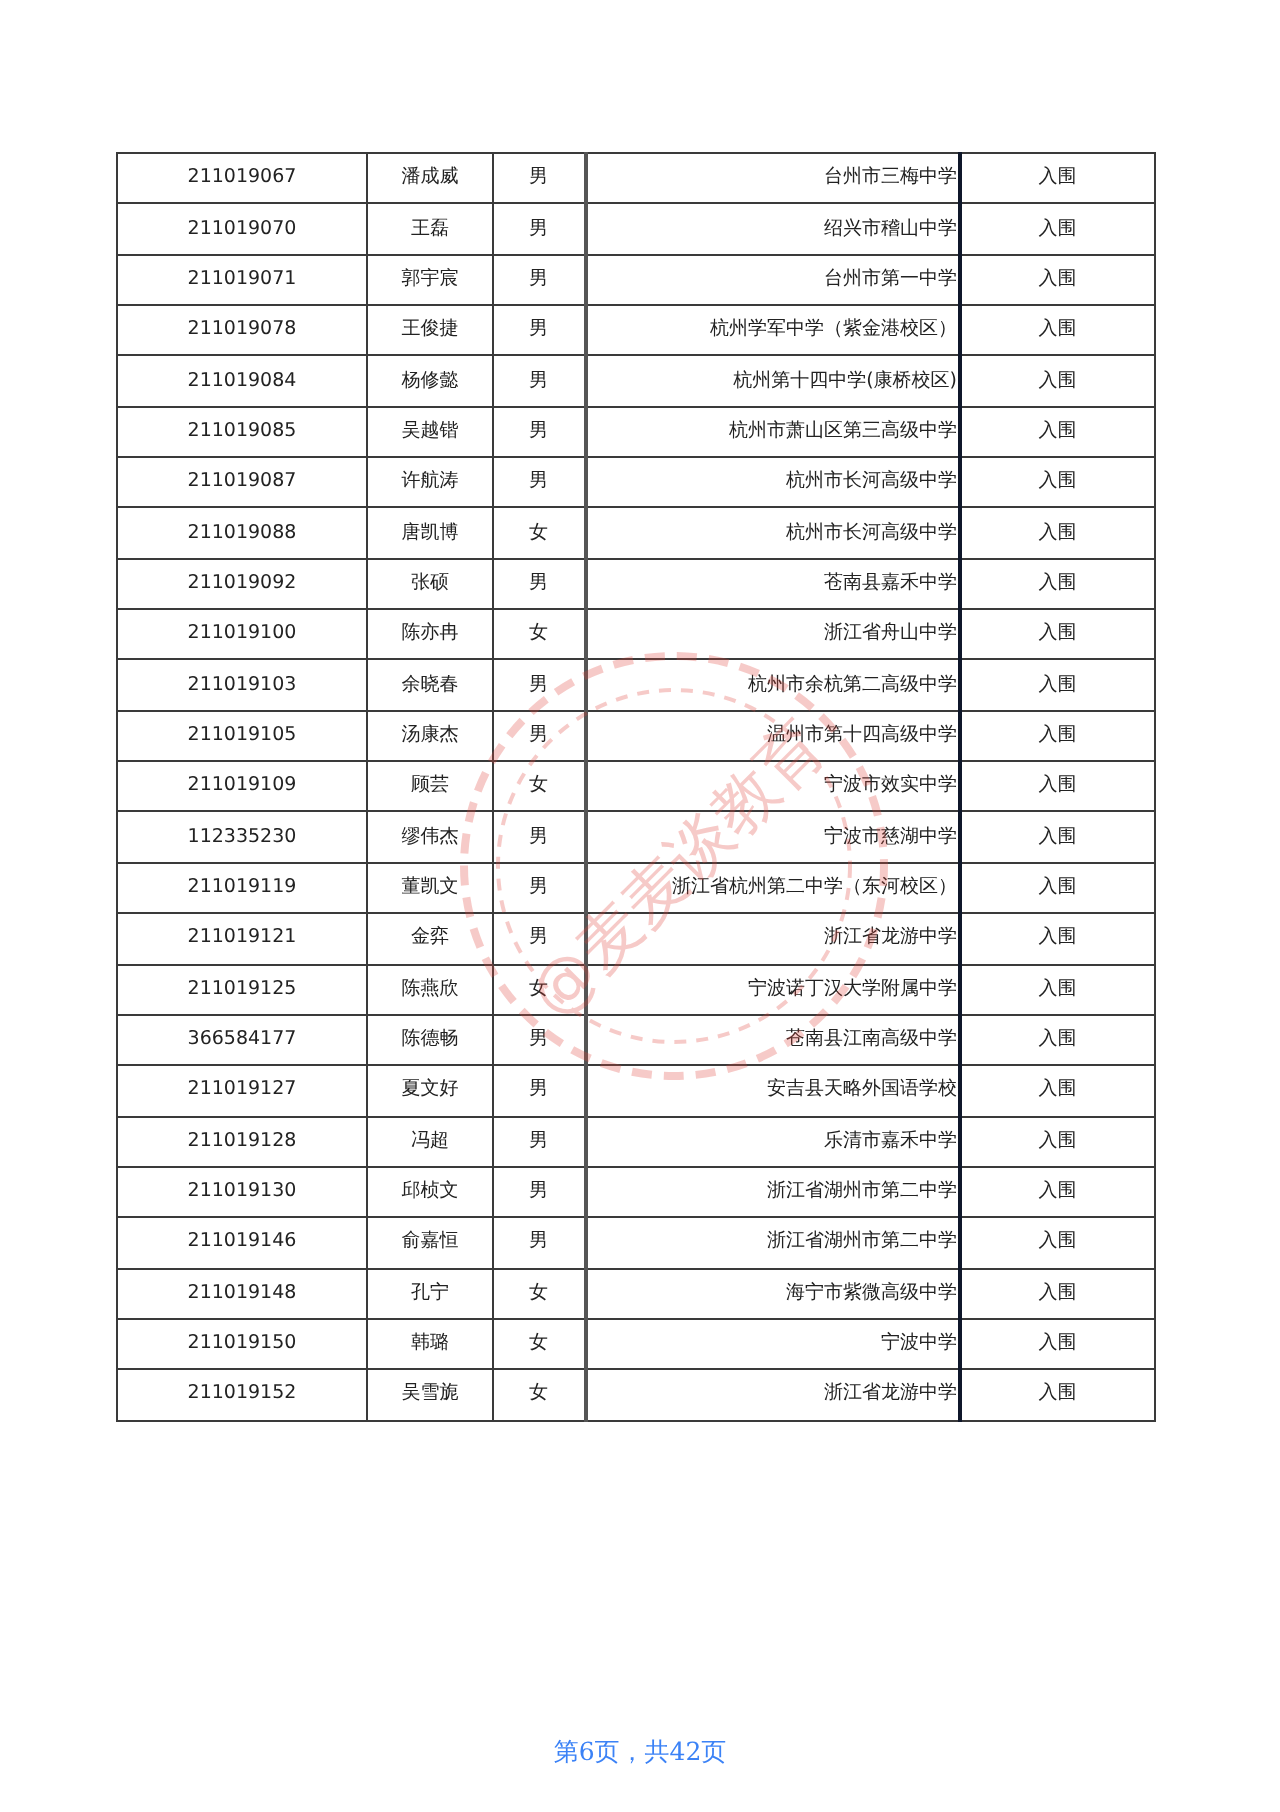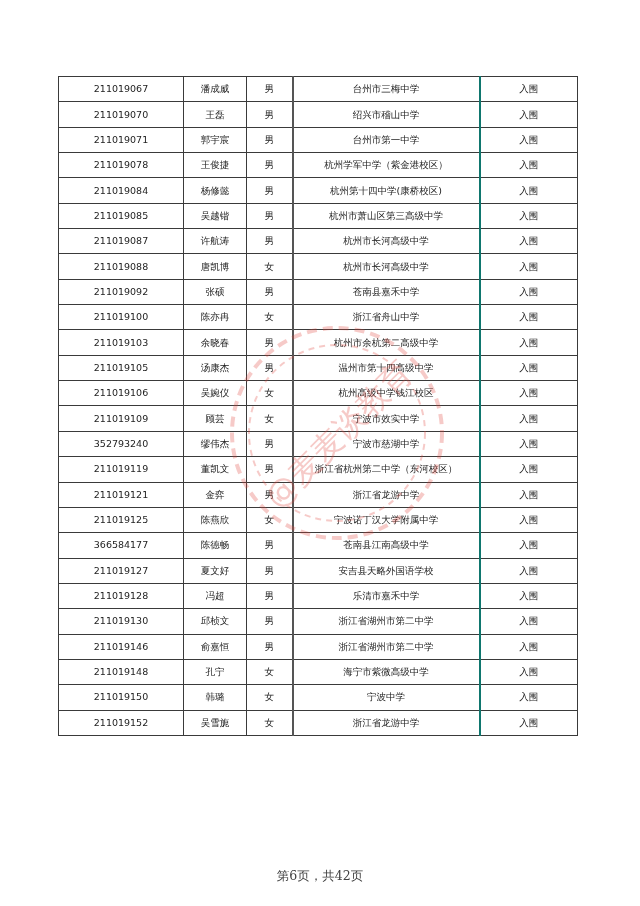--- a/index.html
+++ b/index.html
@@ -4,28 +4,28 @@
 <style>
   html, body { margin: 0; padding: 0; background: #ffffff; }
   body { width: 640px; height: 906px; position: relative; overflow: hidden;
          font-family: "DejaVu Sans", "Liberation Sans", sans-serif; color: #222; }
   .page { position: absolute; left: 0; top: 0; width: 640px; height: 906px; background: #fff; padding-left: 12px; }
   table.roster { position: absolute; left: 58px; top: 76px; width: 519px;
                  border-collapse: collapse; table-layout: fixed; }
   table.roster td { border: 1px solid #3a3a3a; height: 24.35px; padding: 0;
                     text-align: center; vertical-align: middle; font-size: 9.5px;
                     line-height: 12px; white-space: nowrap; overflow: hidden; color: #222; }
-  table.roster td.col-school { border-left: 2px solid #555; border-right: 2px solid #0f766e; }
+  table.roster td.col-school { border-left: 2px solid #555; border-right: 2px solid #0f172a; text-align: right; }
   col.c-id { width: 125px; }
   col.c-name { width: 63px; }
   col.c-gender { width: 46px; }
   col.c-school { width: 187px; }
   col.c-status { width: 98px; }
   .footer { position: absolute; left: 0; width: 640px; top: 868px; text-align: center;
-            font-family: "DejaVu Serif", "Liberation Serif", serif; font-size: 12.5px; color: #404040; }
+            font-family: "DejaVu Serif", "Liberation Serif", serif; font-size: 12.5px; color: #3b82f6; }
   .watermark { position: absolute; left: 222px; top: 318px; width: 230px; height: 230px;
                pointer-events: none; opacity: 0.28; }
   .watermark svg { width: 100%; height: 100%; }
 </style>
 </head>
 <body>
 
 <div class="page">
   <table class="roster">
     <colgroup>
@@ -114,35 +114,28 @@
           <td>入围</td>
         </tr>
         <tr>
           <td>211019105</td>
           <td>汤康杰</td>
           <td>男</td>
           <td class="col-school">温州市第十四高级中学</td>
           <td>入围</td>
         </tr>
         <tr>
-          <td>211019106</td>
-          <td>吴婉仪</td>
-          <td>女</td>
-          <td class="col-school">杭州高级中学钱江校区</td>
-          <td>入围</td>
-        </tr>
-        <tr>
           <td>211019109</td>
           <td>顾芸</td>
           <td>女</td>
           <td class="col-school">宁波市效实中学</td>
           <td>入围</td>
         </tr>
         <tr>
-          <td>352793240</td>
+          <td>112335230</td>
           <td>缪伟杰</td>
           <td>男</td>
           <td class="col-school">宁波市慈湖中学</td>
           <td>入围</td>
         </tr>
         <tr>
           <td>211019119</td>
           <td>董凯文</td>
           <td>男</td>
           <td class="col-school">浙江省杭州第二中学（东河校区）</td>

